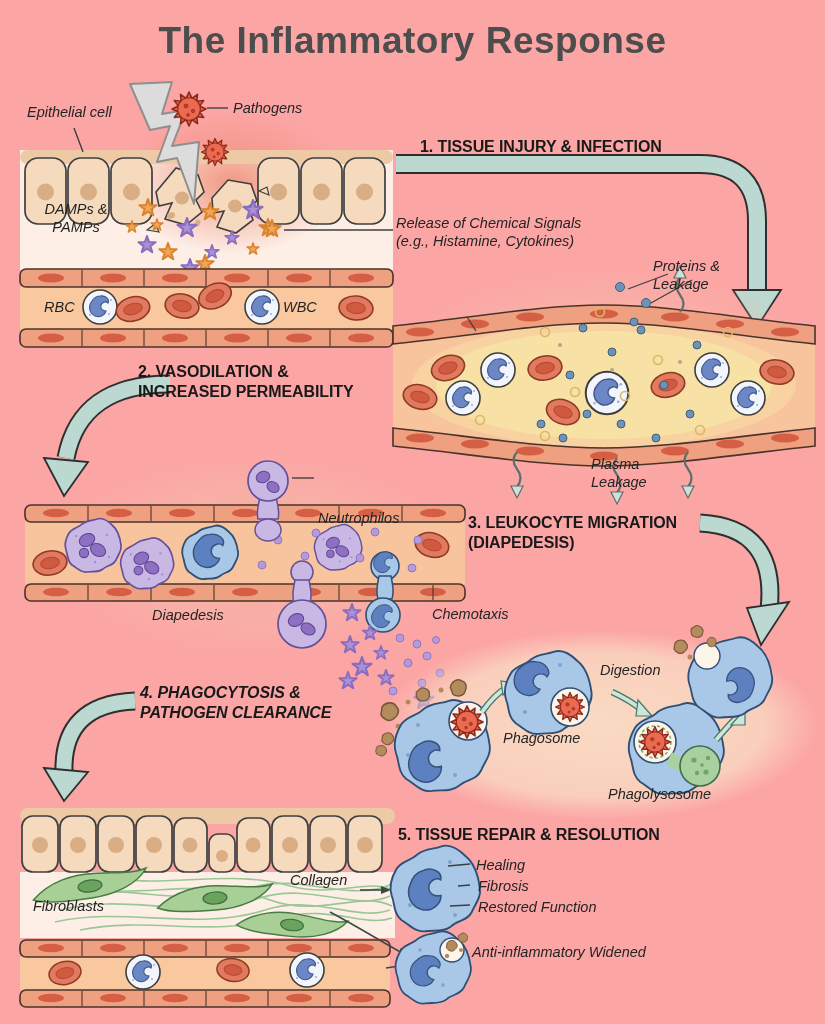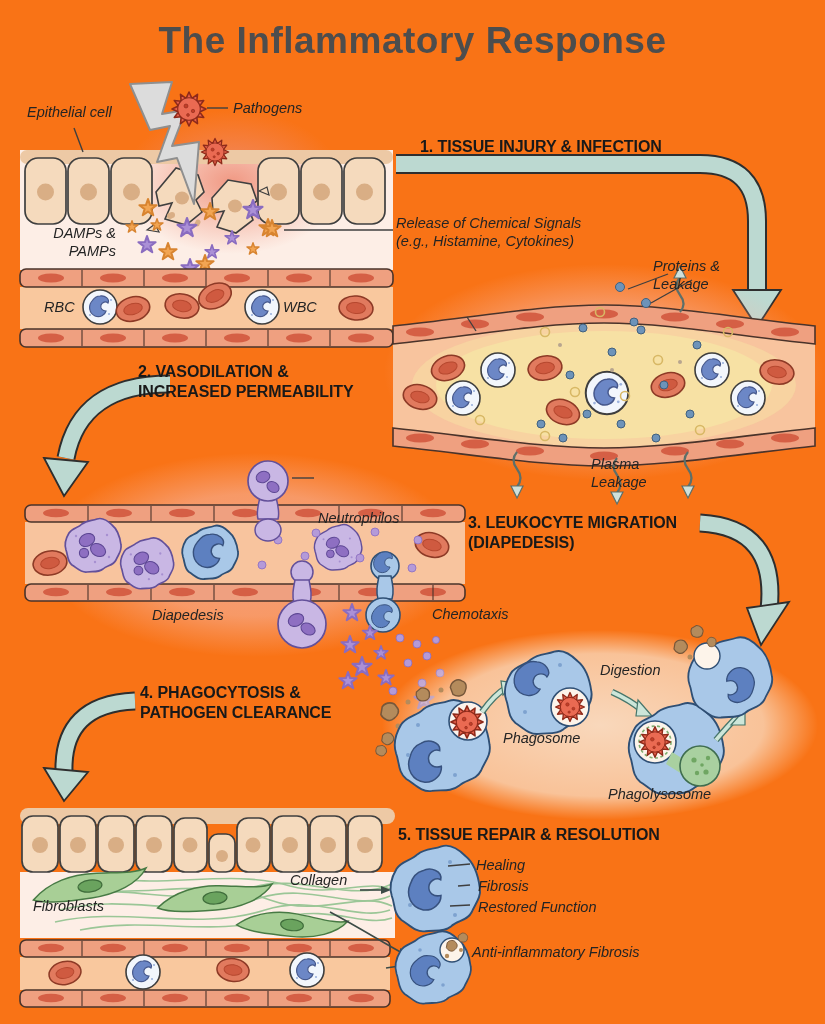--- a/index.html
+++ b/index.html
@@ -1,25 +1,25 @@
 <!DOCTYPE html>
 <html><head>
 <meta charset="utf-8">
 <style>
   html,body{margin:0;padding:0;background:#ffffff;}
-  #page{position:relative;width:825px;height:1024px;background:#f97316;overflow:hidden;
+  #page{position:relative;width:825px;height:1024px;background:#fca5a5;overflow:hidden;
         font-family:"Liberation Sans",sans-serif;}
   #art{position:absolute;left:0;top:0;}
   .ttl{position:absolute;left:0;top:20px;width:825px;text-align:center;
        font-size:37px;font-weight:700;color:#4d4d4d;letter-spacing:.5px;}
   .h{position:absolute;font-weight:700;font-size:16px;color:#191919;line-height:1.25;letter-spacing:-.1px;}
   .c{}
   .lbl{position:absolute;font-size:14.5px;color:#242424;line-height:1.22;font-style:italic;}
   .nw{white-space:nowrap;}
-  .r{text-align:right;margin-top:24px;}
+  .r{text-align:center;}
 </style>
 </head>
 <body>
 
 <div id="page">
 
 <svg id="art" width="825" height="1024" viewBox="0 0 825 1024">
 <defs>
   <radialGradient id="gPink" cx="50%" cy="50%" r="50%">
     <stop offset="0%" stop-color="#f3a28e" stop-opacity="0.85"></stop>
@@ -554,21 +554,21 @@
           <circle cx="443" cy="985" r="1.8" fill="#7ea2cf"></circle>
   </g>
 </g>
 </svg>
 
 <div class="ttl">The Inflammatory Response</div>
 
 <div class="h" style="left:420px;top:137px;width:280px;">1. TISSUE INJURY &amp; INFECTION</div>
 <div class="h c" style="left:138px;top:362px;width:238px;">2. VASODILATION &amp; INCREASED PERMEABILITY</div>
 <div class="h c" style="left:468px;top:513px;width:246px;">3. LEUKOCYTE MIGRATION (DIAPEDESIS)</div>
-<div class="h c" style="left:140px;top:683px;width:232px;">4. PHAGOCYTOSIS &amp; PATHOGEN CLEARANCE</div>
+<div class="h c" style="left:140px;top:683px;width:232px;font-style:italic;">4. PHAGOCYTOSIS &amp; PATHOGEN CLEARANCE</div>
 <div class="h" style="left:398px;top:825px;width:330px;">5. TISSUE REPAIR &amp; RESOLUTION</div>
 
 <div class="lbl nw" style="left:27px;top:104px;">Epithelial cell</div>
 <div class="lbl nw" style="left:233px;top:100px;">Pathogens</div>
 <div class="lbl r" style="left:36px;top:201px;width:80px;">DAMPs &amp; PAMPs</div>
 <div class="lbl" style="left:396px;top:215px;width:214px;">Release of Chemical Signals (e.g., Histamine, Cytokines)</div>
 <div class="lbl nw" style="left:44px;top:299px;">RBC</div>
 <div class="lbl nw" style="left:283px;top:299px;">WBC</div>
 <div class="lbl c" style="left:653px;top:258px;width:118px;">Proteins &amp; Leakage</div>
 <div class="lbl c" style="left:591px;top:456px;width:105px;">Plasma Leakage</div>
@@ -576,15 +576,15 @@
 <div class="lbl nw" style="left:152px;top:607px;">Diapedesis</div>
 <div class="lbl nw" style="left:432px;top:606px;">Chemotaxis</div>
 <div class="lbl nw" style="left:503px;top:730px;">Phagosome</div>
 <div class="lbl nw" style="left:600px;top:662px;">Digestion</div>
 <div class="lbl nw" style="left:608px;top:786px;">Phagolysosome</div>
 <div class="lbl nw" style="left:33px;top:898px;">Fibroblasts</div>
 <div class="lbl nw" style="left:290px;top:872px;">Collagen</div>
 <div class="lbl nw" style="left:476px;top:857px;">Healing</div>
 <div class="lbl nw" style="left:478px;top:878px;">Fibrosis</div>
 <div class="lbl nw" style="left:478px;top:899px;">Restored Function</div>
-<div class="lbl c" style="left:472px;top:944px;width:178px;">Anti-inflammatory Fibrosis</div>
+<div class="lbl c" style="left:472px;top:944px;width:178px;">Anti-inflammatory Widened</div>
 
 </div>
 
 </body></html>

